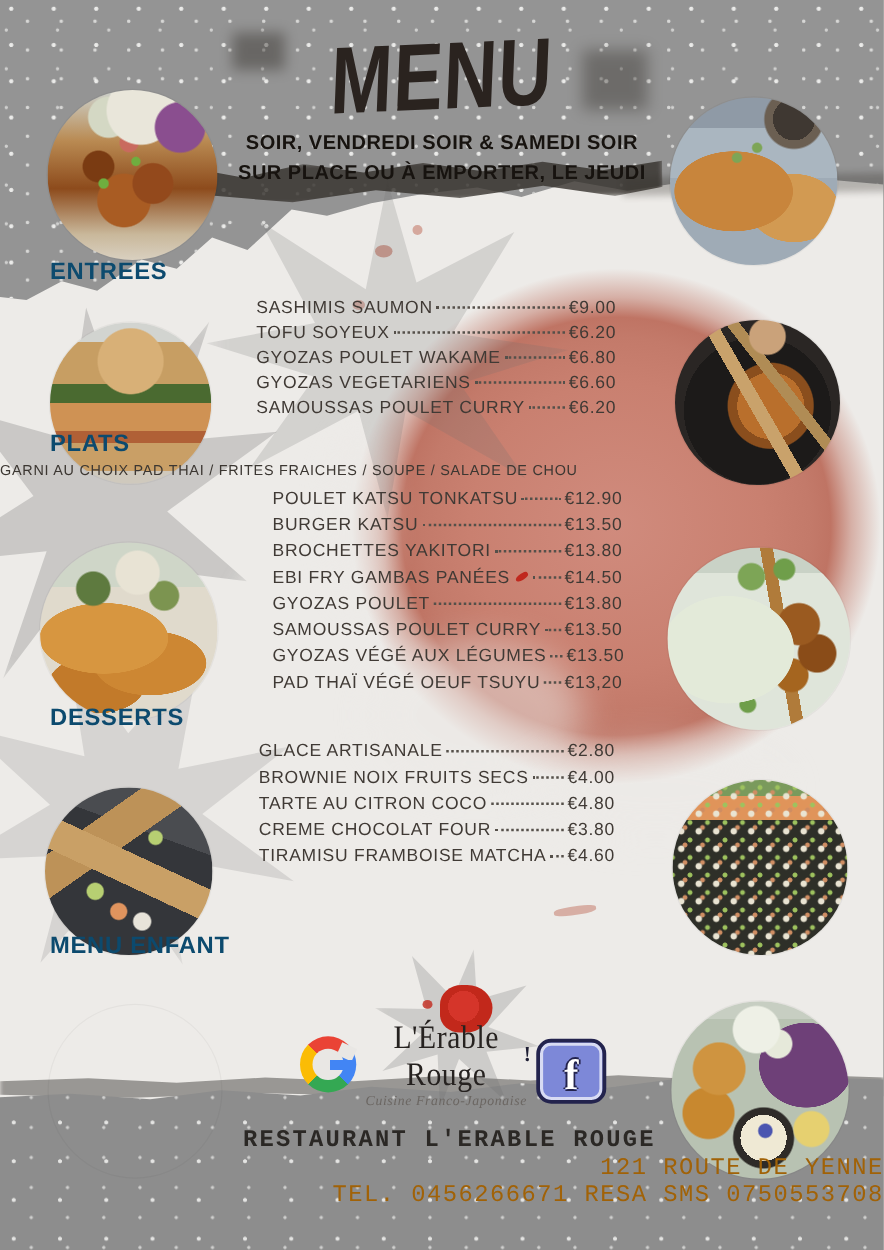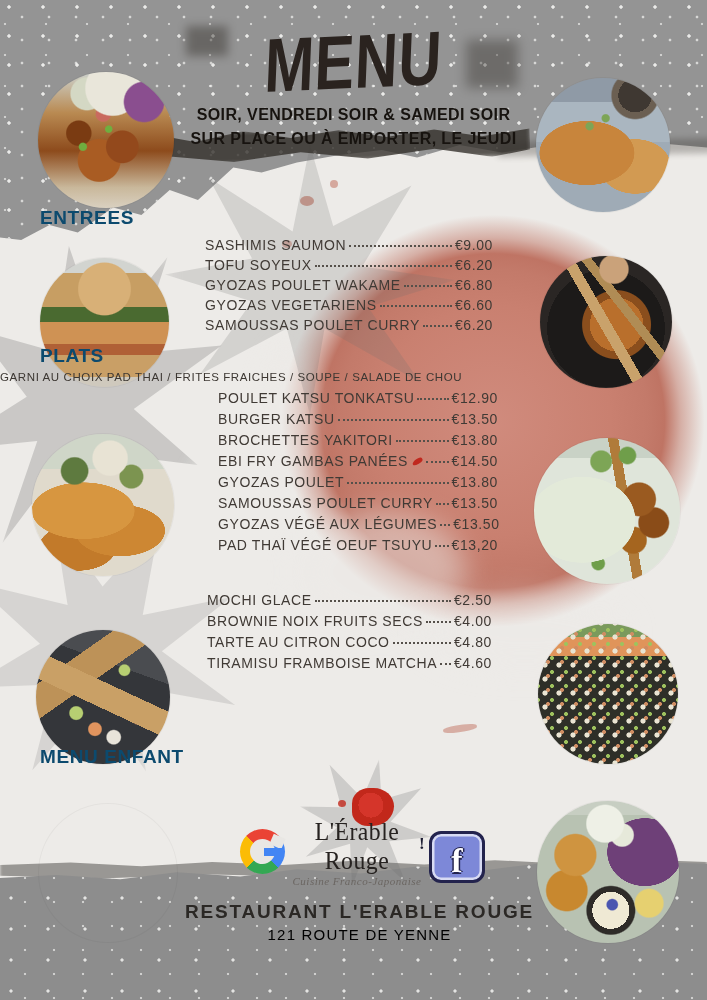--- a/index.html
+++ b/index.html
@@ -174,23 +174,23 @@
   .g-icon .notch{position:absolute;right:1px;top:7px;width:13px;height:11px;background:#e9e7e4;transform:rotate(24deg);}
   .g-icon .bar{position:absolute;right:3px;top:19px;width:18px;height:8px;background:#4285f4;}
   .fb-icon{left:429px;top:831px;width:50px;height:46px;border-radius:12px;background:#7d88d8;
     border:3px solid #23234d;box-shadow:inset 0 0 0 2.5px rgba(255,255,255,.7);z-index:4;
     display:flex;align-items:center;justify-content:center;}
   .fb-f{font-family:"Liberation Serif",serif;font-weight:bold;font-size:34px;color:#fff;line-height:1;
     margin-top:8px;text-shadow:-1.5px 0 0 #23234d,1.5px 0 0 #23234d,0 1.5px 0 #23234d,0 -1.5px 0 #23234d;}
   .fb-excl{left:419px;top:834px;font-size:17px;font-weight:bold;color:#1d1d33;z-index:4;font-family:"Liberation Serif",serif;}
 
   
-  .footer{left:0;right:0;top:900px;text-align:center;z-index:4;font-family:Liberation Sans, sans-serif;color:#32302e;padding-left:12px;}
+  .footer{left:0;right:0;top:900px;text-align:center;z-index:4;font-family:Liberation Mono, monospace;color:#32302e;padding-left:12px;}
   .f-title{font-size:19px;font-weight:bold;letter-spacing:1.8px;color:#2b2825;line-height:24px;}
-  .f-line{font-size:15px;letter-spacing:1.2px;line-height:21.5px;color:#000000;}
+  .f-line{font-size:19px;letter-spacing:1.2px;line-height:21.5px;color:#a16207;text-align:right;}
 </style>
 </head>
 <body>
 
 <div class="page">
 
   <div class="abs band-top"></div>
   <div class="abs torn-lip"></div>
   <div class="abs band-bottom"></div>
   <div class="abs sun"></div>
@@ -295,35 +295,41 @@
       <span class="leader"></span>
       <span class="price">€13.50</span>
     </div>
     <div class="row">
       <span class="lbl">PAD THAÏ VÉGÉ OEUF TSUYU</span>
       <span class="leader"></span>
       <span class="price">€13,20</span>
     </div>
   </div>
 
+  <div class="abs txt sec-h h-desserts">DESSERTS</div>
   <div class="abs menu-block blk-desserts">
     <div class="row">
-      <span class="lbl">MOCHI GLACE</span>
-      <span class="leader"></span>
-      <span class="price">€2.50</span>
+      <span class="lbl">GLACE ARTISANALE</span>
+      <span class="leader"></span>
+      <span class="price">€2.80</span>
     </div>
     <div class="row">
       <span class="lbl">BROWNIE NOIX FRUITS SECS</span>
       <span class="leader"></span>
       <span class="price">€4.00</span>
     </div>
     <div class="row">
       <span class="lbl">TARTE AU CITRON COCO</span>
       <span class="leader"></span>
       <span class="price">€4.80</span>
+    </div>
+    <div class="row">
+      <span class="lbl">CREME CHOCOLAT FOUR</span>
+      <span class="leader"></span>
+      <span class="price">€3.80</span>
     </div>
     <div class="row">
       <span class="lbl">TIRAMISU FRAMBOISE MATCHA</span>
       <span class="leader"></span>
       <span class="price">€4.60</span>
     </div>
   </div>
 
   <div class="abs txt sec-h h-enfant">MENU ENFANT</div>
 
@@ -339,15 +345,16 @@
     <div class="tagline">Cuisine Franco-Japonaise</div>
   </div>
   <div class="abs fb-excl">!</div>
   <div class="abs fb-icon">
     <span class="fb-f">f</span>
   </div>
 
   <div class="abs footer">
     <div class="f-title">RESTAURANT L'ERABLE ROUGE</div>
     <div class="f-line">121 ROUTE DE YENNE</div>
+    <div class="f-line">TEL. 0456266671 RESA SMS 0750553708</div>
   </div>
 
 </div>
 
 </body></html>

